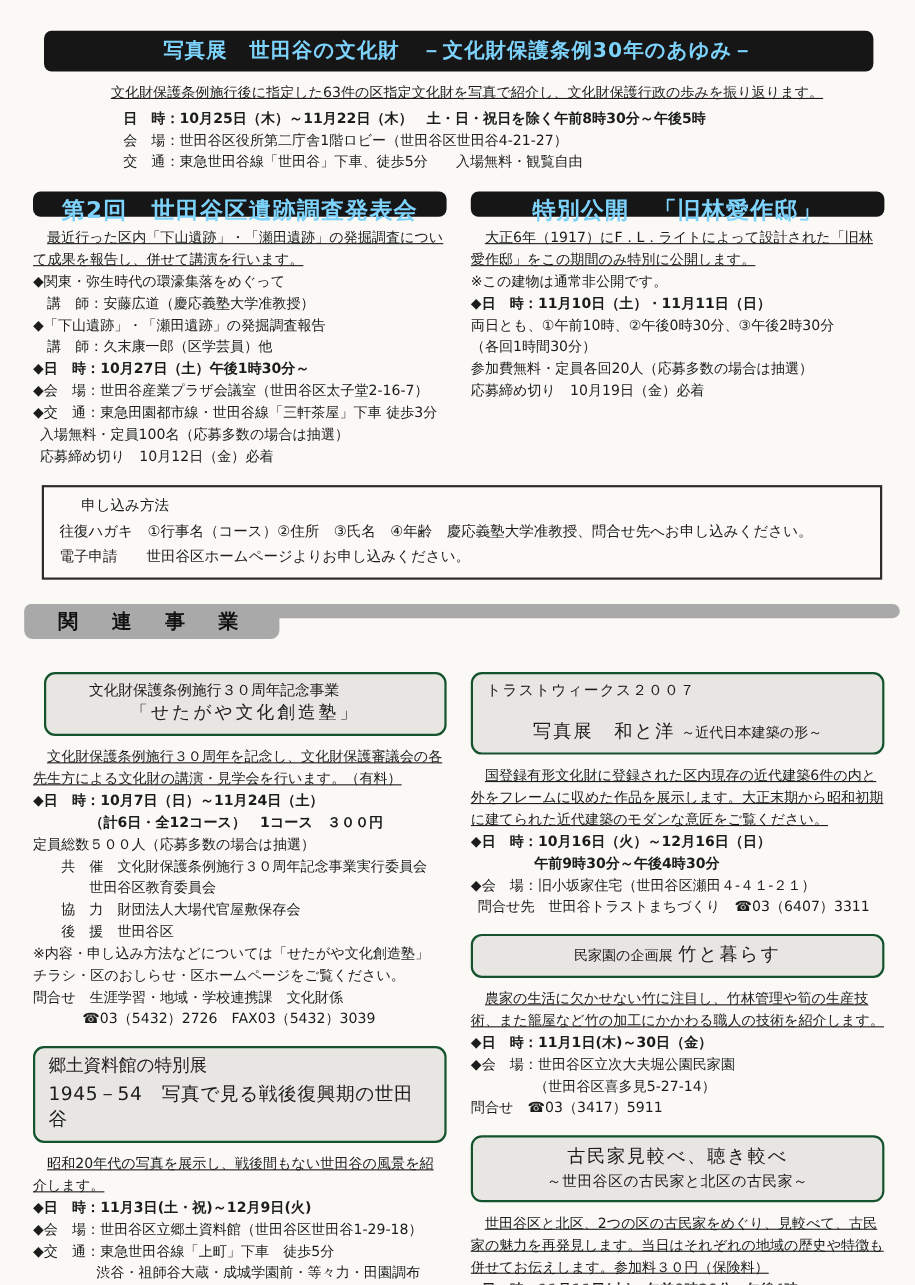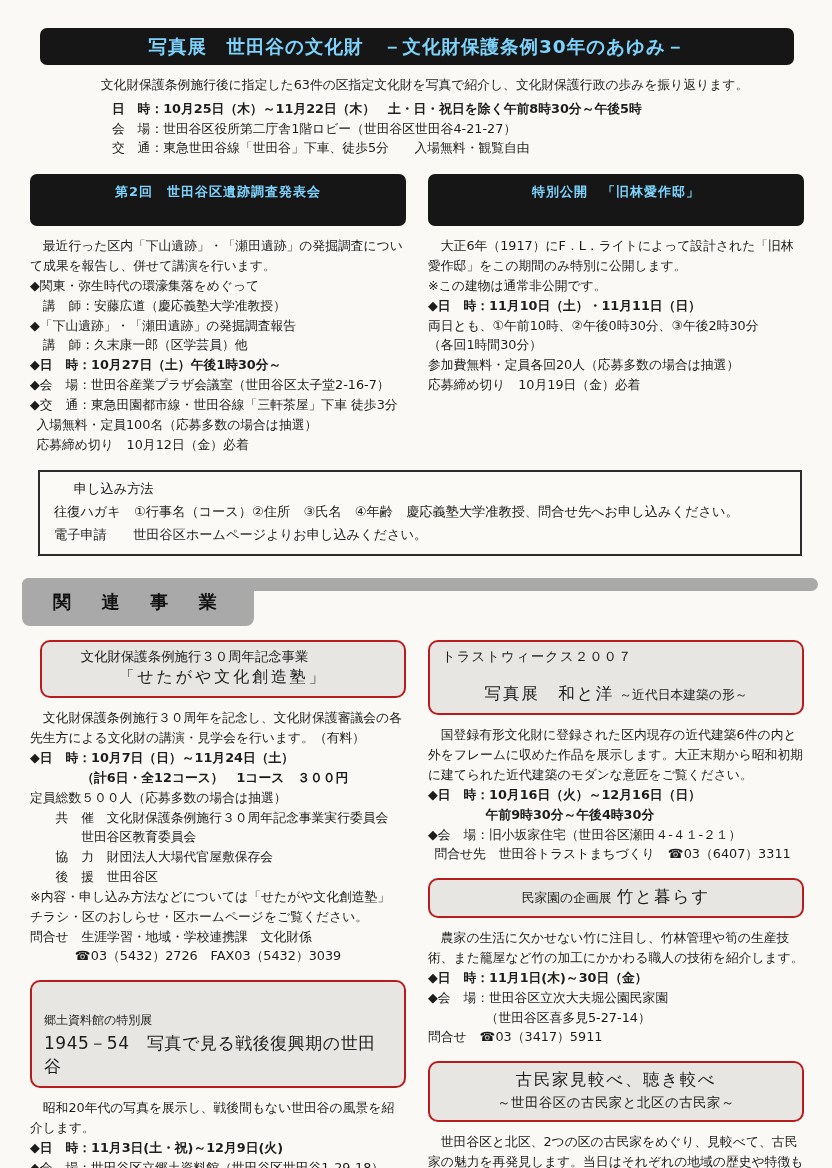--- a/index.html
+++ b/index.html
@@ -15,52 +15,52 @@
   }
   .top-banner{
     margin:28px 38px 0 40px;height:37px;line-height:37px;
     font-size:18.5px;letter-spacing:1px;
   }
   .top-info{margin:10px 42px 0 88px;}
   .intro{font-size:13.2px;line-height:1.6;}
   .top-lines{margin-left:24px;margin-top:4px;}
   .ln{font-size:12.8px;line-height:1.55;}
   .b{font-weight:bold;}
-  .para{text-indent:1em;}
+  .para{text-indent:1em;text-decoration:underline;}
   .i05{padding-left:0.5em;}
   .i1{padding-left:1em;}
   .i2{padding-left:2em;}
   .i3{padding-left:3.5em;}
   .i4{padding-left:4em;}
   .i45{padding-left:4.5em;}
   .cols{display:flex;gap:22px;padding:0 28px 0 30px;margin-top:16px;}
   .col{flex:1;min-width:0;}
-  .col-banner{height:52px;line-height:35px;font-size:13px;margin-bottom:10px;letter-spacing:1px;}
+  .col-banner{height:23px;line-height:35px;font-size:21px;margin-bottom:10px;letter-spacing:1px;}
   .apply-box{
     border:2px solid #2c2c2c;margin:16px 30px 0 38px;
     padding:8px 14px 10px;background:#fbfaf7;
   }
   .apply-title{font-size:13.2px;padding-left:1.5em;}
   .apply-line{font-size:13.2px;margin-top:5px;}
   .kanren{position:relative;height:50px;margin:18px 14px 10px 22px;}
   .kanren-bar{position:absolute;top:4px;left:0;right:0;height:13px;background:#a9a9a9;border-radius:8px;}
   .kanren-tab{
-    position:absolute;top:4px;left:0;width:232px;height:48px;
+    position:absolute;top:4px;left:0;width:232px;height:32px;
     background:#a9a9a9;border-radius:8px;
     display:flex;align-items:center;justify-content:center;
     font-size:18px;font-weight:bold;letter-spacing:0.35em;color:#111;
   }
   .hbox{
-    background:#e8e6e2;border:2px solid #b91c1c;border-radius:10px;
+    background:#e8e6e2;border:2px solid #14532d;border-radius:10px;
     padding:6px 12px 8px;margin-bottom:10px;
   }
   .juku-box{margin-left:10px;}
   .juku-l1{font-size:13.4px;padding-left:2em;}
   .juku-l2{font-size:16px;text-align:center;letter-spacing:0.18em;margin-top:1px;}
-  .kyodo-l1{font-size:12px;margin-top:24px;}
+  .kyodo-l1{font-size:16px;}
   .kyodo-l2{font-size:17px;margin-top:3px;letter-spacing:0.03em;}
   .trust-l1{font-size:13.4px;letter-spacing:0.08em;}
   .trust-l2{text-align:center;margin-top:17px;}
   .big{font-size:16.5px;letter-spacing:0.12em;}
   .small{font-size:12.8px;}
   .mink-line{text-align:center;}
   .komi-l1{text-align:center;font-size:16.5px;letter-spacing:0.1em;}
   .komi-l2{text-align:center;font-size:13.4px;margin-top:3px;letter-spacing:0.04em;}
   .sec{margin-bottom:14px;}
   .sec-body{margin-top:6px;}

